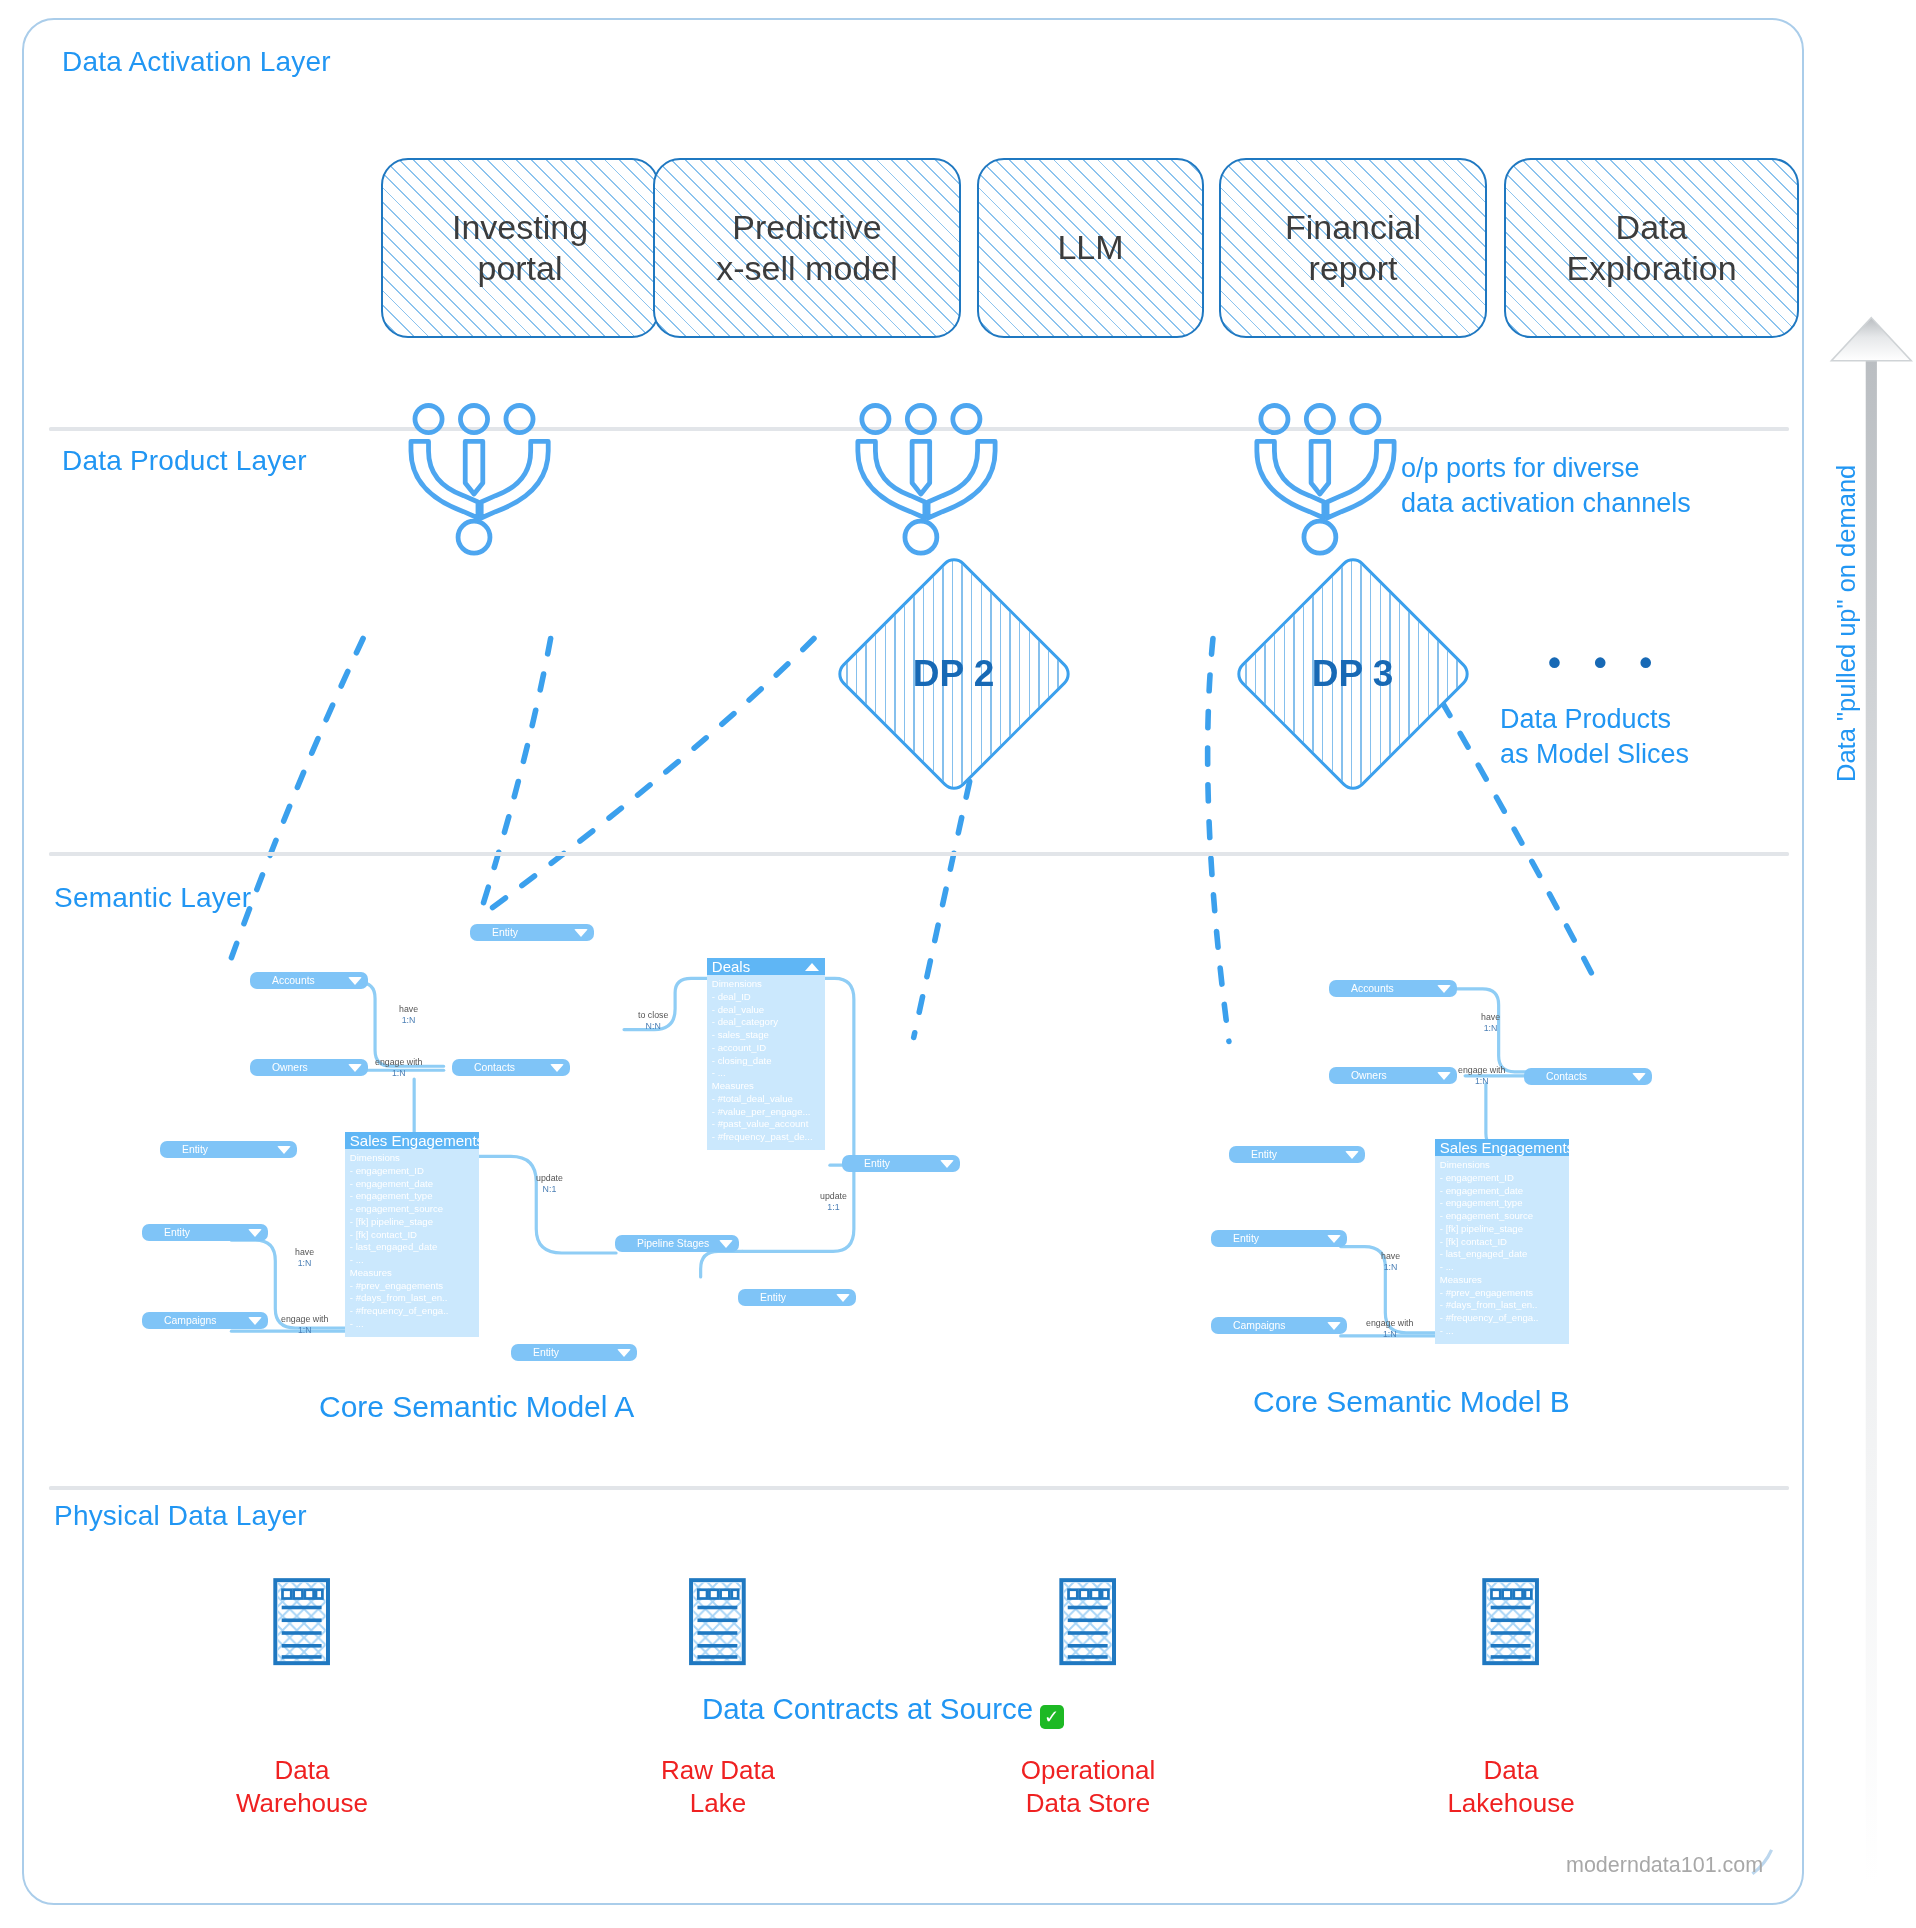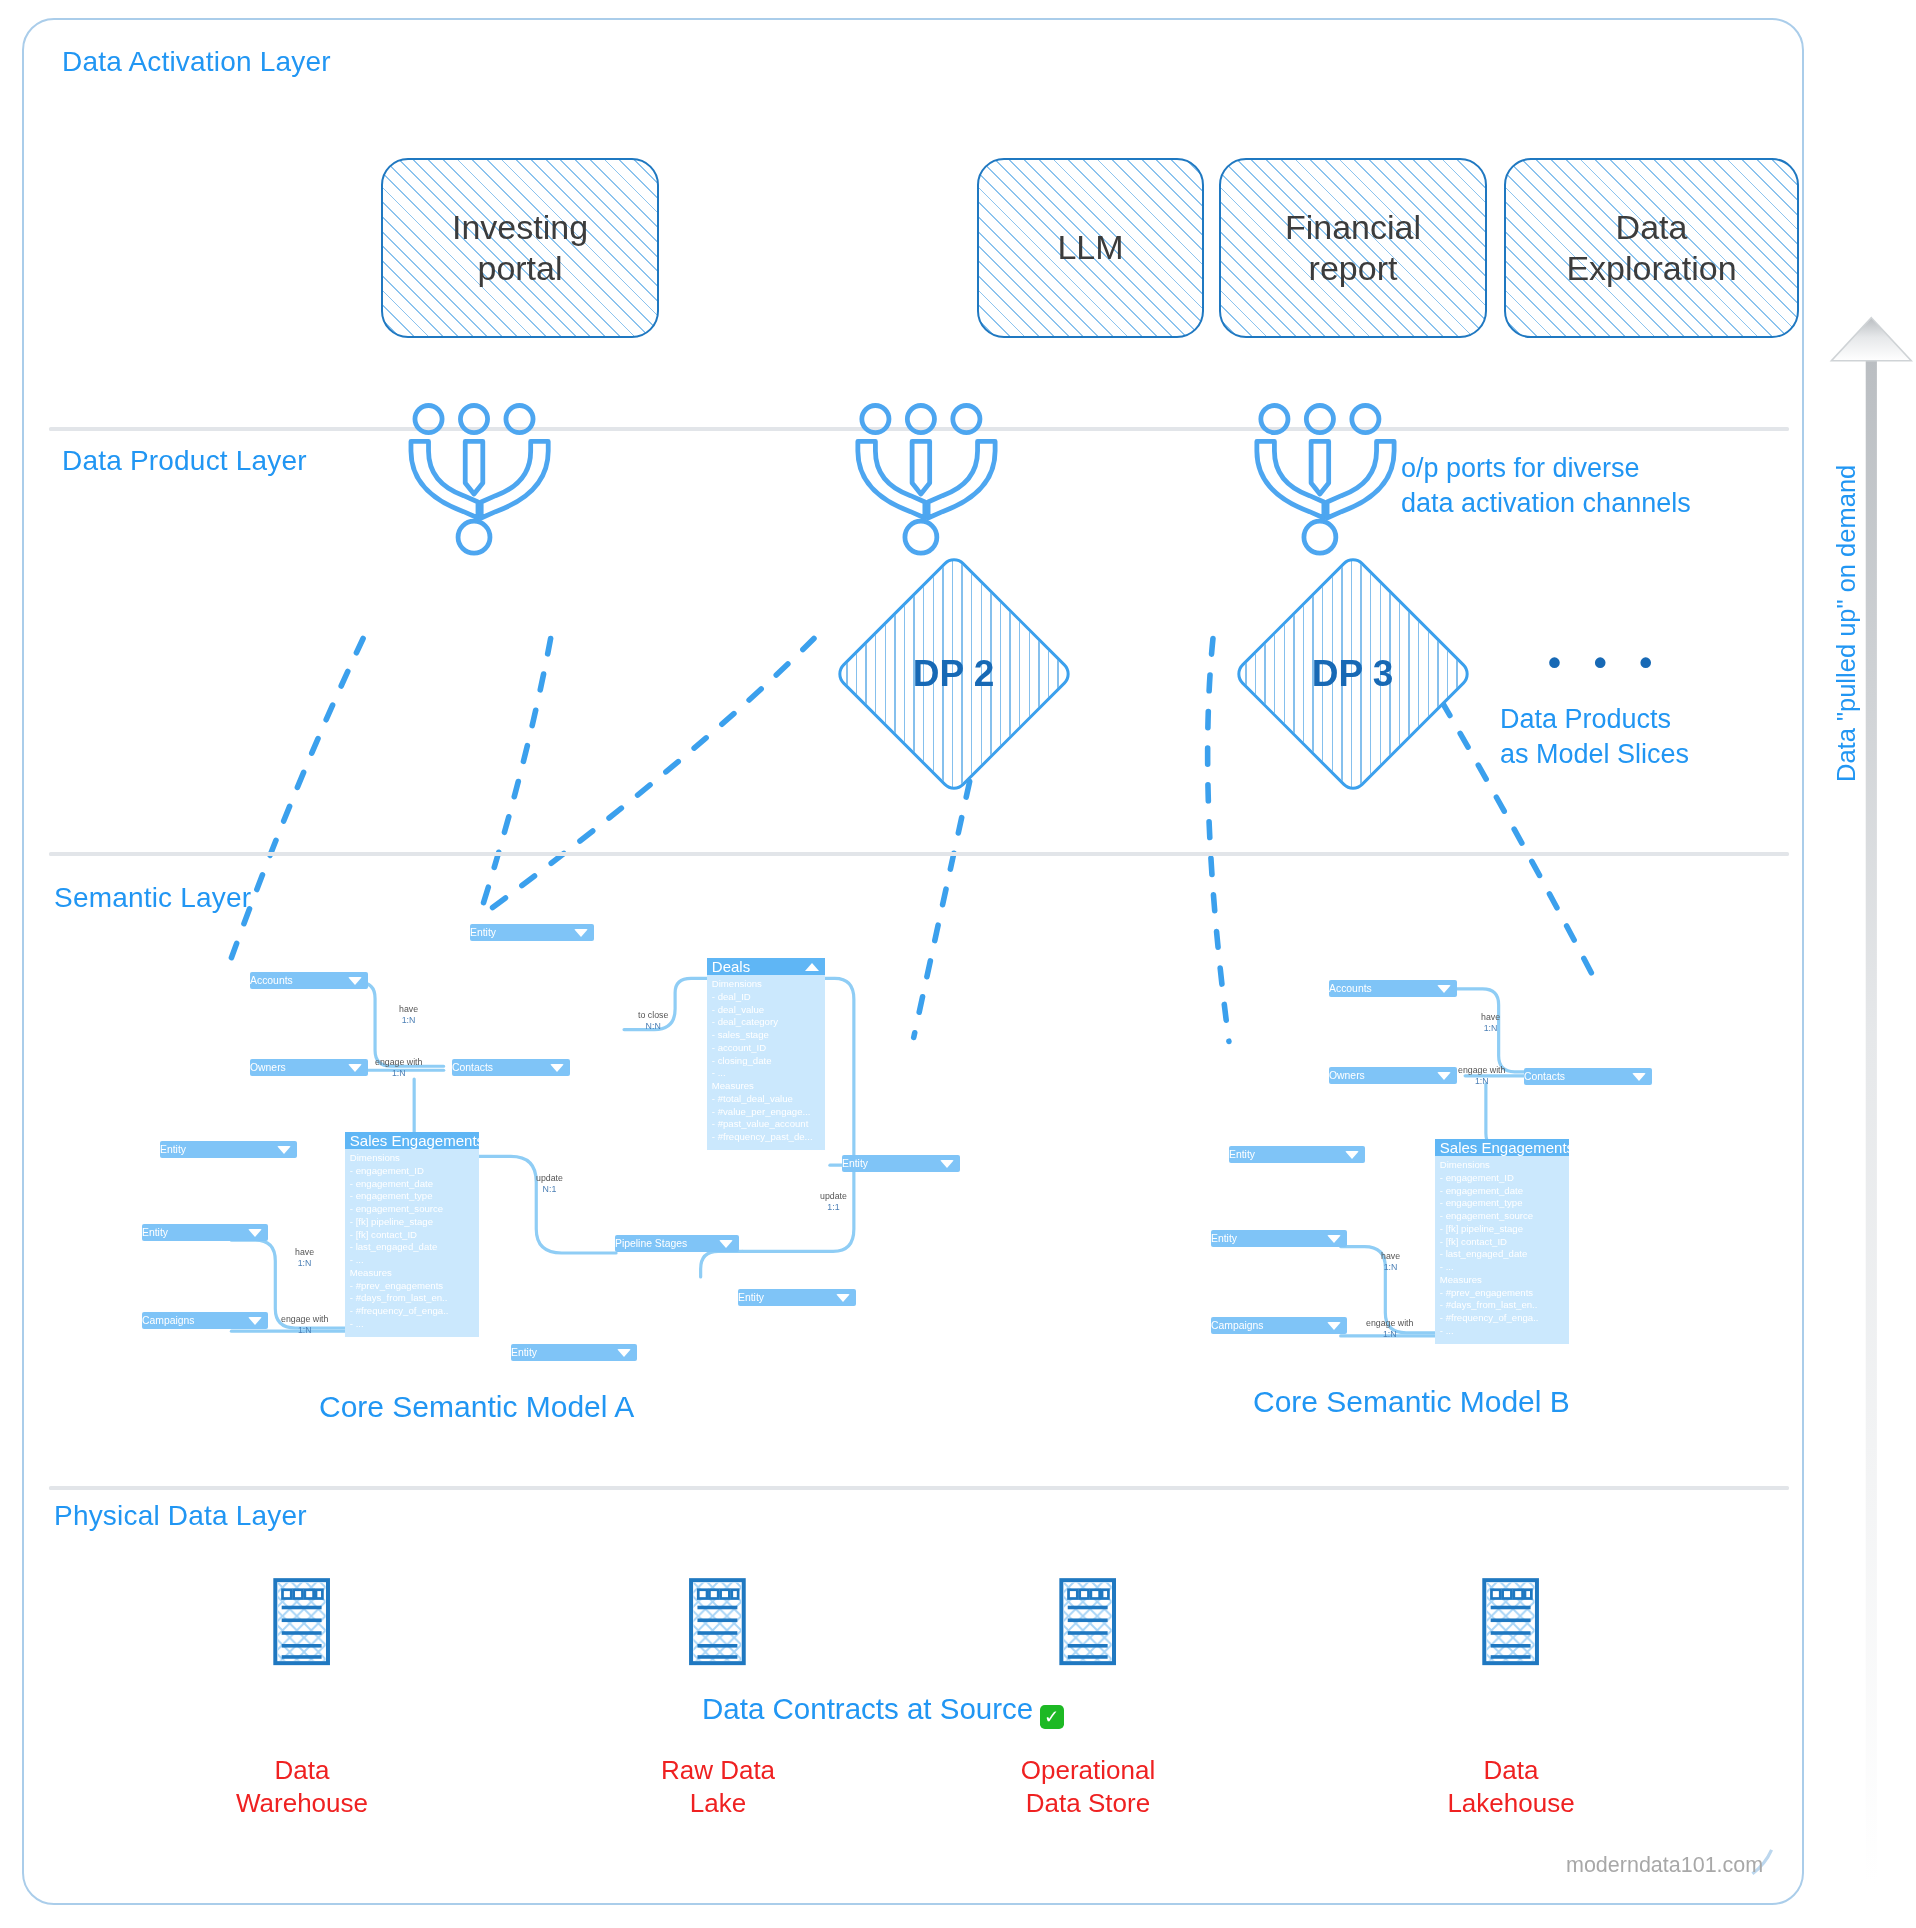--- a/index.html
+++ b/index.html
@@ -52,21 +52,21 @@
   
   #vert-label{
     left:1832px;top:782px;color:#2196f3;font-size:25.5px;white-space:nowrap;
     transform-origin:left top;transform:rotate(-90deg);
   }
 
   
   .ent{
     position:absolute;background:#7fc4f7;box-sizing:border-box;
     color:#fff;font-size:10.4px;display:flex;align-items:center;
-    padding-left:0;height:17px;border-radius:2px;
+    padding-left:22px;height:17px;border-radius:7px;
   }
   .ent .cap{flex:1;white-space:nowrap;overflow:hidden;}
   .tri{width:0;height:0;border-left:7.2px solid transparent;border-right:7.2px solid transparent;
        border-top:8.8px solid #ffffff;margin-right:5.6px;border-radius:1.6px;}
   .tri-up{width:0;height:0;border-left:7.2px solid transparent;border-right:7.2px solid transparent;
        border-bottom:8.8px solid #ffffff;margin-right:5.6px;}
 
   .ent-exp{position:absolute;box-sizing:border-box;}
   .ent-exp .hdr{background:#5fb6f5;color:#fff;font-size:15px;height:17px;
        display:flex;align-items:center;padding-left:4.8px;}
@@ -95,20 +95,24 @@
 
 <div id="canvas">
 
   <div class="abs" id="outer-frame"></div>
 
   <div class="abs layer-title" style="left:62px;top:46px;">Data Activation Layer</div>
 
   <div class="abs act-box" style="left:381px;top:158px;width:278px;height:180px;">
     <span style="white-space:pre-line">Investing
 portal</span>
+  </div>
+  <div class="abs act-box" style="left:653px;top:158px;width:308px;height:180px;">
+    <span style="white-space:pre-line">Predictive
+x-sell model</span>
   </div>
   <div class="abs act-box" style="left:977px;top:158px;width:227px;height:180px;">
     <span style="white-space:pre-line">LLM</span>
   </div>
   <div class="abs act-box" style="left:1219px;top:158px;width:268px;height:180px;">
     <span style="white-space:pre-line">Financial
 report</span>
   </div>
   <div class="abs act-box" style="left:1504px;top:158px;width:295px;height:180px;">
     <span style="white-space:pre-line">Data

